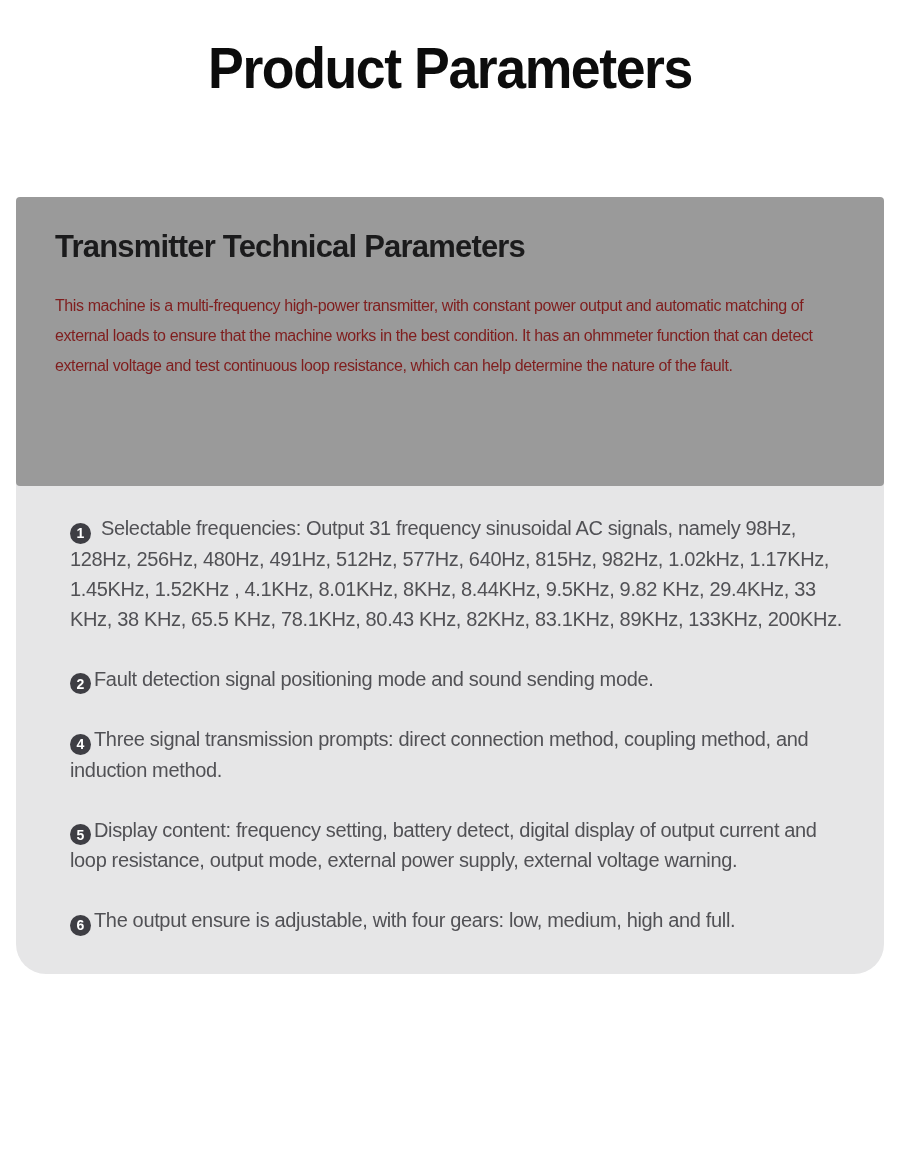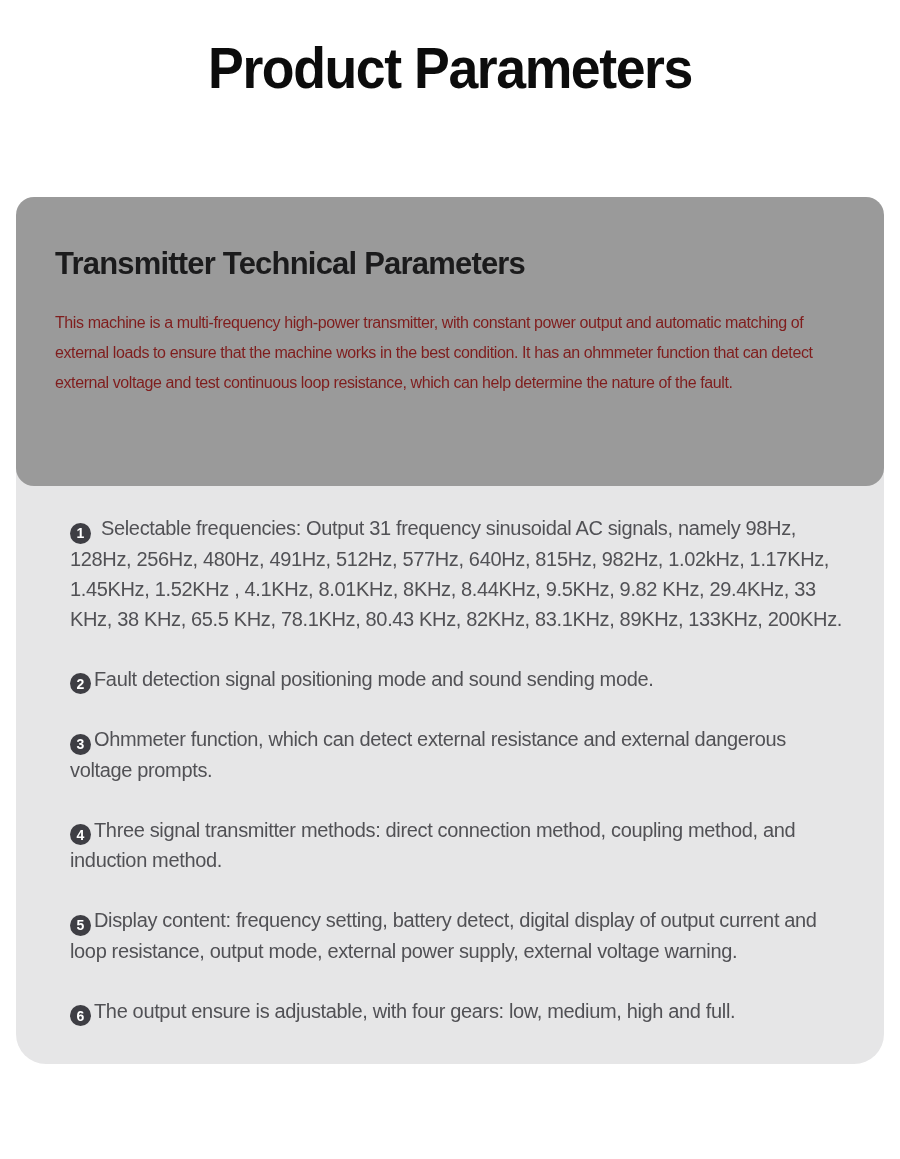--- a/index.html
+++ b/index.html
@@ -26,22 +26,22 @@
   .card {
     position: absolute;
     left: 16px; right: 16px;
     top: 161px;
     border-radius: 30px;
     background: #e6e6e7;
   }
 
   .card-header {
     background: #9a9a9a;
-    border-radius: 18px;
-    padding: 49px 40px 36px 39px;
+    border-radius: 4px;
+    padding: 32px 40px 36px 39px;
     min-height: 289px;
   }
   .card-header h2 {
     font-size: 31px;
     font-weight: 700;
     color: #1b1b1c;
     letter-spacing: -0.8px;
     margin-bottom: 26px;
   }
   .card-header p {
@@ -98,26 +98,23 @@
     <div class="card-body">
 
       <p class="item item-1">
         <span class="badge">1</span><span>Selectable frequencies: Output 31 frequency sinusoidal AC signals, namely 98Hz, 128Hz, 256Hz, 480Hz, 491Hz, 512Hz, 577Hz, 640Hz, 815Hz, 982Hz, 1.02kHz, 1.17KHz, 1.45KHz, 1.52KHz , 4.1KHz, 8.01KHz, 8KHz, 8.44KHz, 9.5KHz, 9.82 KHz, 29.4KHz, 33 KHz, 38 KHz, 65.5 KHz, 78.1KHz, 80.43 KHz, 82KHz, 83.1KHz, 89KHz, 133KHz, 200KHz.</span>
       </p>
 
       <p class="item item-2">
         <span class="badge">2</span><span>Fault detection signal positioning mode and sound sending mode.</span>
       </p>
 
-      <p class="item item-3">
-        <span class="badge">3</span><span>Ohmmeter function, which can detect external resistance and external dangerous voltage prompts.</span>
-      </p>
 
       <p class="item item-4">
-        <span class="badge">4</span><span>Three signal transmitter methods: direct connection method, coupling method, and induction method.</span>
+        <span class="badge">4</span><span>Three signal transmission prompts: direct connection method, coupling method, and induction method.</span>
       </p>
 
       <p class="item item-5">
         <span class="badge">5</span><span>Display content: frequency setting, battery detect, digital display of output current and loop resistance, output mode, external power supply, external voltage warning.</span>
       </p>
 
       <p class="item item-6">
         <span class="badge">6</span><span>The output ensure is adjustable, with four gears: low, medium, high and full.</span>
       </p>
 

